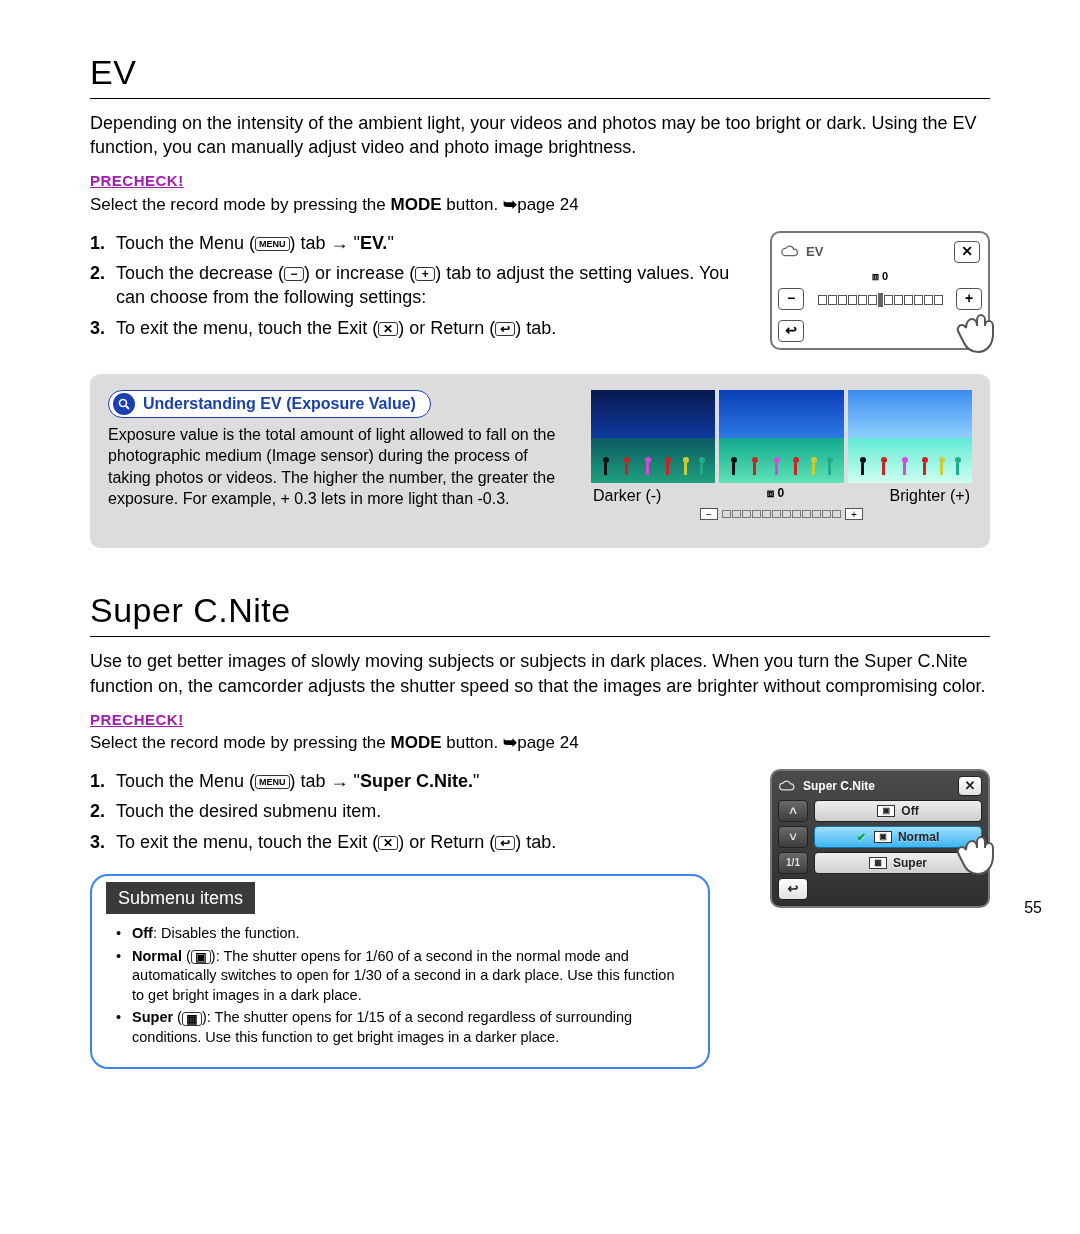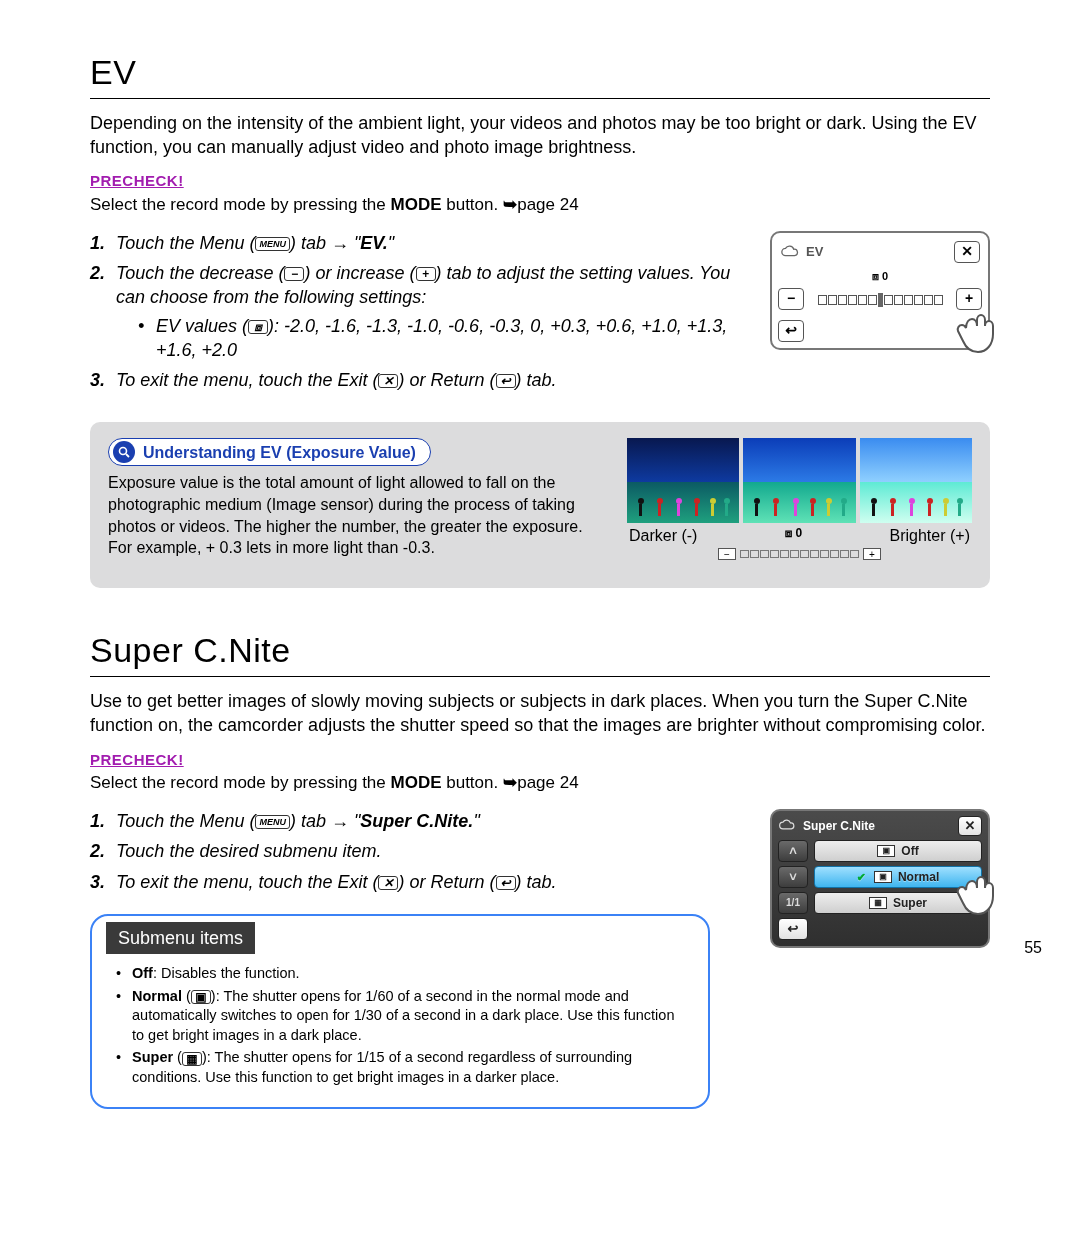--- a/index.html
+++ b/index.html
@@ -32,21 +32,21 @@
     letter-spacing: .5px;
     margin-bottom: 2px;
   }
   .precheck-note { font-size: 17px; margin-bottom: 14px; }
   .precheck-note b { font-weight: 700; text-align: right; }
   .arrow { font-weight: 700; }
 
   .main-row { display: flex; gap: 18px; align-items: flex-start; }
   .main-col { flex: 1; }
 
-  ol.steps { list-style: none; counter-reset: step; padding-left: 0; font-style: italic; }
+  ol.steps { list-style: none; counter-reset: step; padding-left: 0; }
   ol.steps > li { counter-increment: step; padding-left: 26px; position: relative; margin-bottom: 6px; }
   ol.steps > li::before {
     content: counter(step) ".";
     position: absolute; left: 0; top: 0;
     font-weight: 700;
   }
   ul.bullets { list-style: none; padding-left: 22px; margin-top: 4px; }
   ul.bullets > li { position: relative; padding-left: 18px; }
   ul.bullets > li::before { content: "•"; position: absolute; left: 0; top: 0; }
 
@@ -126,21 +126,21 @@
     color: #1a3fb0; font-weight: 700; font-size: 16px;
     background: #fff;
   }
   .info-chip .mag {
     width: 22px; height: 22px; border-radius: 50%;
     background: #1a3fb0; display: inline-flex; align-items: center; justify-content: center;
     margin-right: 8px;
   }
   .info-chip .mag svg { width: 12px; height: 12px; stroke: #fff; fill: none; }
 
-  .sample-strip { width: 345px; flex-shrink: 0; }
+  .sample-strip { width: 381px; flex-shrink: 0; }
   .sample-row { display: flex; gap: 4px; }
   .sample { flex: 1; aspect-ratio: 4/3; position: relative; overflow: hidden; }
   .sky { position: absolute; inset: 0 0 48% 0; }
   .sea { position: absolute; inset: 52% 0 0 0; }
   .sample.s1 .sky { background: linear-gradient(#08184f,#0e3aa0); }
   .sample.s1 .sea { background: linear-gradient(#0b5a63,#1fa07e); }
   .sample.s2 .sky { background: linear-gradient(#0b3db8,#2c7ae6); }
   .sample.s2 .sea { background: linear-gradient(#12a98e,#5fe2b6); }
   .sample.s3 .sky { background: linear-gradient(#3a8cf0,#8fd0ff); }
   .sample.s3 .sea { background: linear-gradient(#5eead4,#cffff0); }
@@ -264,25 +264,20 @@
 </p>
 
 <div class="main-row">
   <div class="main-col">
     <ol class="steps">
       <li>
         <span>Touch the Menu (</span><span class="inline-icon">MENU</span><span>) tab → "</span><b>EV.</b><span>"</span>
       </li>
       <li>
         <span>Touch the decrease (</span><span class="inline-icon square sym">−</span><span>) or increase (</span><span class="inline-icon square sym">+</span><span>) tab to adjust the setting values. You can choose from the following settings:</span>
-        <ul class="bullets">
-          <li>
-            <span>EV values (</span><span class="inline-icon square sym">⧈</span><span>): -2.0, -1.6, -1.3, -1.0, -0.6, -0.3, 0, +0.3, +0.6, +1.0, +1.3, +1.6, +2.0</span>
-          </li>
-        </ul>
       </li>
       <li>
         <span>To exit the menu, touch the Exit (</span><span class="inline-icon square sym">✕</span><span>) or Return (</span><span class="inline-icon square sym">↩</span><span>) tab.</span>
       </li>
     </ol>
   </div>
 
   <div class="ev-panel">
     <div class="ev-header">
       <span class="cloud-icon">

